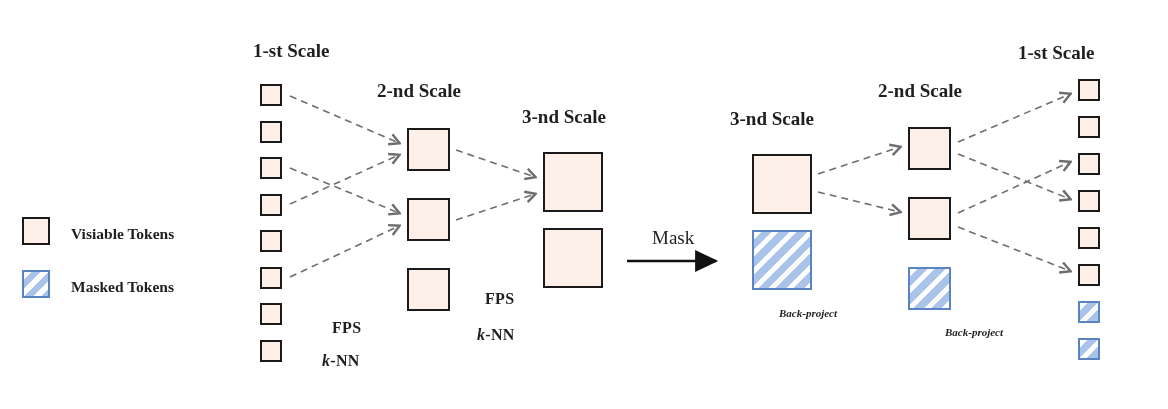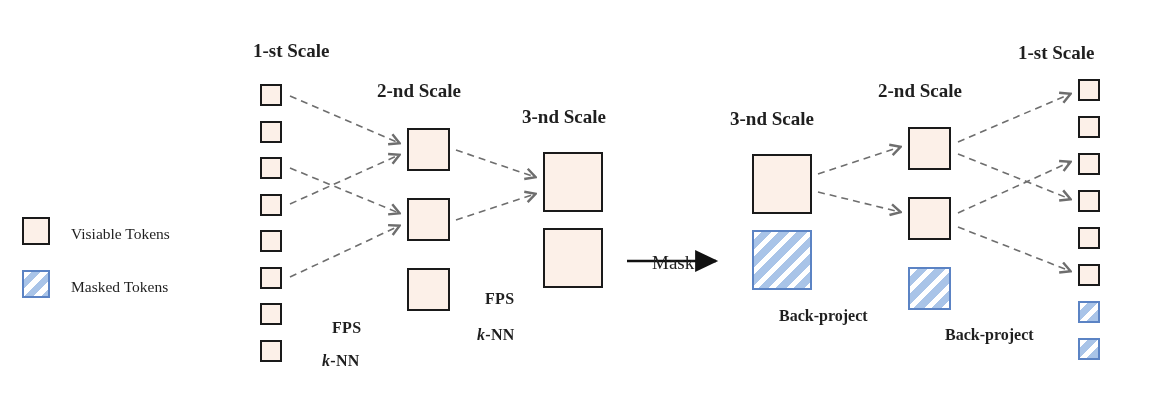--- a/index.html
+++ b/index.html
@@ -13,23 +13,23 @@
   }
   html,body{margin:0;padding:0;background:#ffffff;}
   #canvas{
     position:relative;width:1168px;height:409px;background:#ffffff;overflow:hidden;
     font-family:"Liberation Serif","DejaVu Serif",serif;color:var(--text);
   }
   .lbl{position:absolute;white-space:nowrap;line-height:1.05;}
   .scale-lbl{font-size:19px;font-weight:700;}
   .op-lbl{font-size:16px;font-weight:700;letter-spacing:0.3px;}
   .op-lbl .ital{font-style:italic;font-weight:700;}
-  .mask-lbl{font-size:19px;font-weight:400;margin-top:25px;}
-  .bp-lbl{font-size:16px;font-weight:700;}
-  .legend-lbl{font-size:15.5px;font-weight:400;}
+  .mask-lbl{font-size:19px;font-weight:400;}
+  .bp-lbl{font-size:11px;font-weight:700;font-style:italic;}
+  .legend-lbl{font-size:15.5px;font-weight:700;}
 
   .tok{
     box-sizing:border-box;border:2px solid var(--token-border);
     background:var(--visible-fill);flex:0 0 auto;
   }
   .tok.masked{
     border:2.5px solid var(--masked-border);
     background:repeating-linear-gradient(135deg,#ffffff 0 5px,var(--masked-stripe) 5px 12.5px);
   }
   .col{position:absolute;display:flex;flex-direction:column;}

